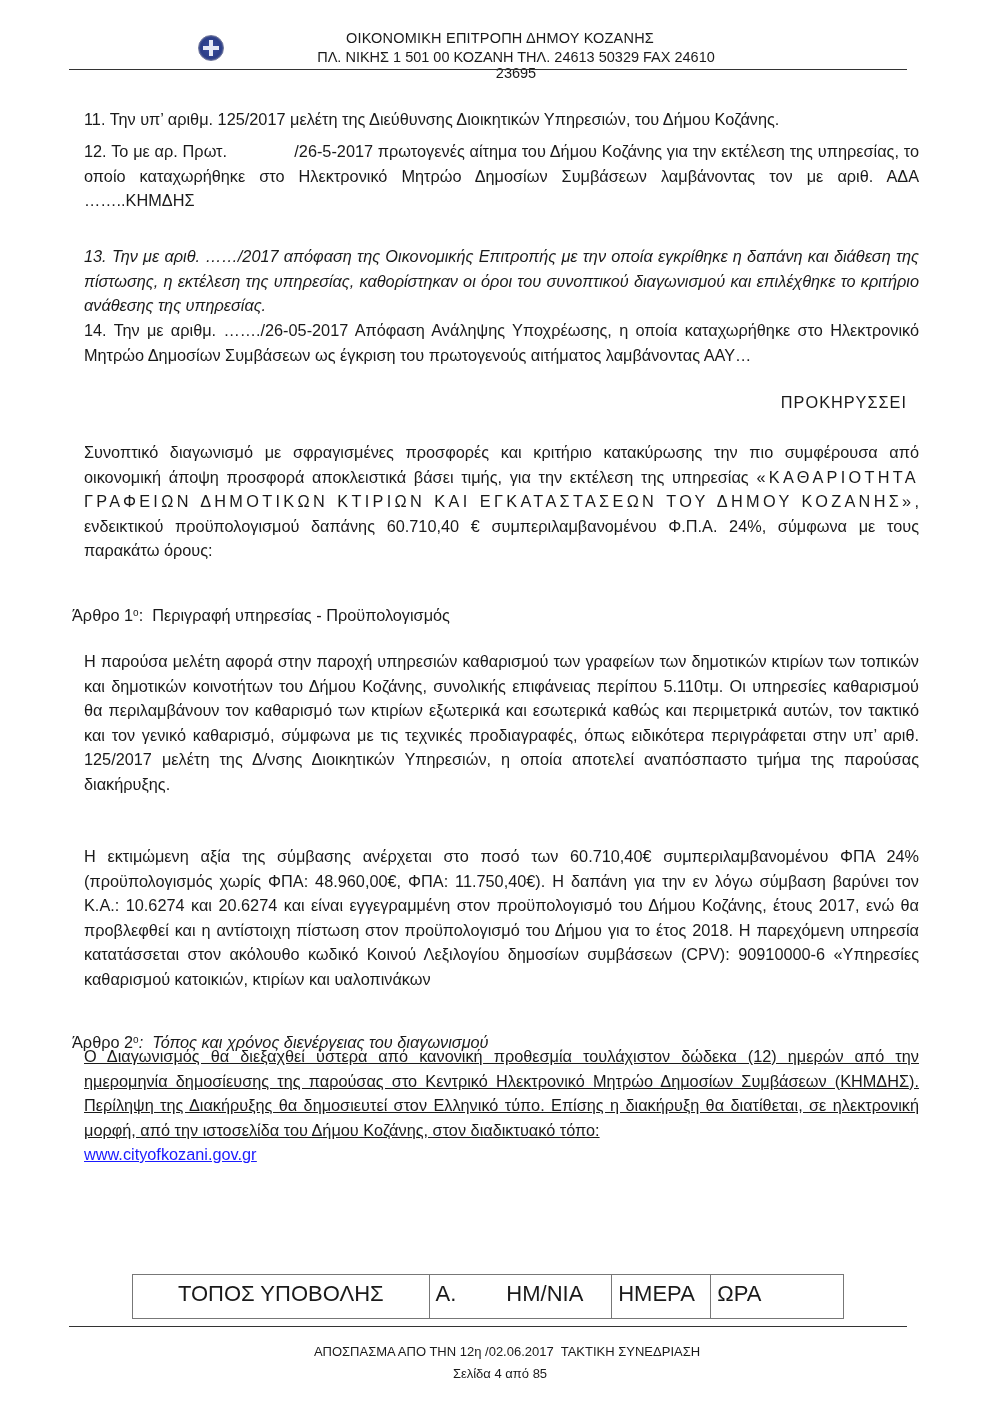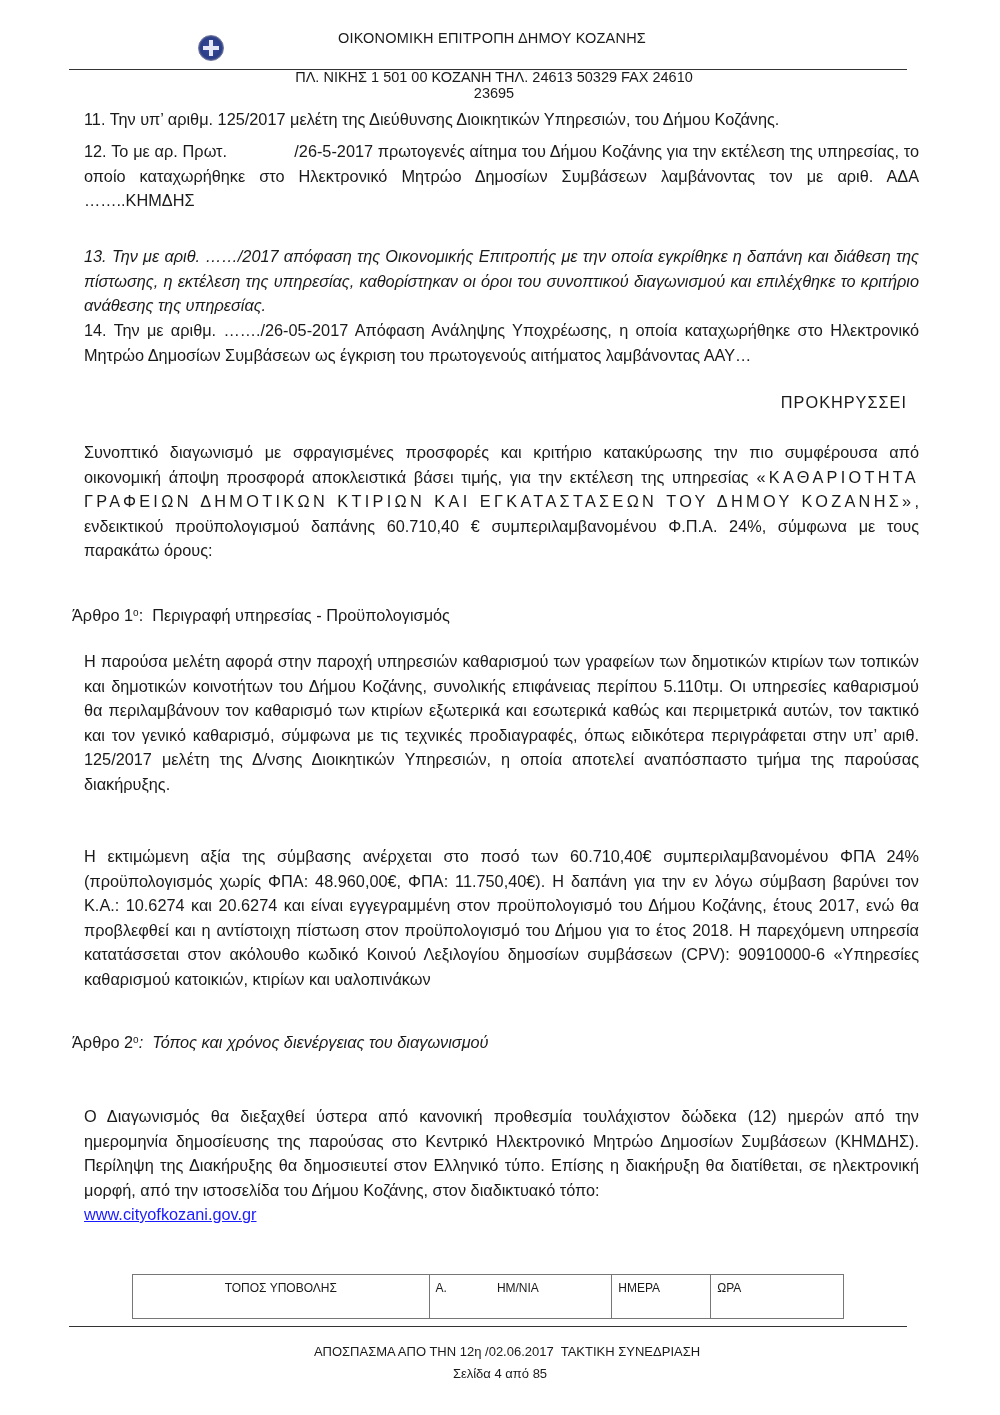--- a/index.html
+++ b/index.html
@@ -13,53 +13,53 @@
       border-radius: 50%; background: radial-gradient(circle, #3a4fa0 0%, #2b3d87 60%, #8a92b8 100%);
       border: 1px solid #6c7398;
     }
     .emblem::before {
       content: ""; position: absolute; left: 10px; top: 4px; width: 4px; height: 16px; background: #e6e9f5;
     }
     .emblem::after {
       content: ""; position: absolute; left: 4px; top: 10px; width: 16px; height: 4px; background: #e6e9f5;
     }
     .hdr-line1 {
-      position: absolute; left: 272px; width: 440px; top: 2px; text-align: center;
+      position: absolute; left: 280px; width: 440px; top: 2px; text-align: center;
       font-family: "Liberation Sans", sans-serif; font-size: 14.5px; letter-spacing: 0.2px;
     }
     .hdr-line2 {
-      position: absolute; left: 274px; width: 440px; top: 21px; text-align: center;
-      font-family: "Liberation Sans", sans-serif; font-size: 14.5px; margin-top: 20px;
+      position: absolute; left: 296px; width: 440px; top: 21px; text-align: center;
+      font-family: "Liberation Sans", sans-serif; font-size: 14.5px;
     }
     .rule { position: absolute; left: 69px; width: 838px; height: 1px; background: #333; }
 
     .content {
       position: absolute; left: 72px; width: 835px;
       font-family: "Liberation Sans", sans-serif; font-size: 16.3px; line-height: 24.5px;
     }
     .para { margin: 12px; text-align: justify; }
     .p11 { top: 95px; }
     .p12 { top: 127px; }
     .p13 { top: 232px; font-style: italic; }
     .p14 { top: 306px; }
     .heading-center { position: absolute; left: 72px; width: 835px; top: 393px; text-align: right;
       font-family: "Liberation Sans", sans-serif; font-size: 16.3px; letter-spacing: 1px; }
     .p-intro { top: 428px; }
     .caps { letter-spacing: 3.3px; }
     .art1-title { top: 603px; }
     .art1-p1 { top: 637px; }
     .art1-p2 { top: 832px; }
     .art2-title { top: 1030px; }
-    .art2-p1 { top: 1092px; }
+    .art2-p1 { top: 1032px; text-decoration: underline; }
     sup { font-size: 10px; vertical-align: top; position: relative; top: -2px; }
     a.link { color: #1a1aff; text-decoration: underline; }
 
     .sub-table {
       position: absolute; left: 132px; top: 1274px; width: 712px; height: 43px;
-      border-collapse: collapse; font-family: "Liberation Sans", sans-serif; font-size: 12px;
+      border-collapse: collapse; font-family: "Liberation Sans", sans-serif; font-size: 22px;
     }
     .sub-table td { border: 1.5px solid #777; vertical-align: top; padding: 6px 6px 0 6px; height: 37px; }
     .c1 { width: 284px; text-align: center; }
     .c2 { width: 170px; }
     .c3 { width: 86px; }
     .c4 { width: 120px; }
     .c2 .sp { display: inline-block; width: 50px; }
 
     .footer { position: absolute; left: 0; width: 1000px; text-align: center;
       font-family: "Liberation Sans", sans-serif; font-size: 13px; }

